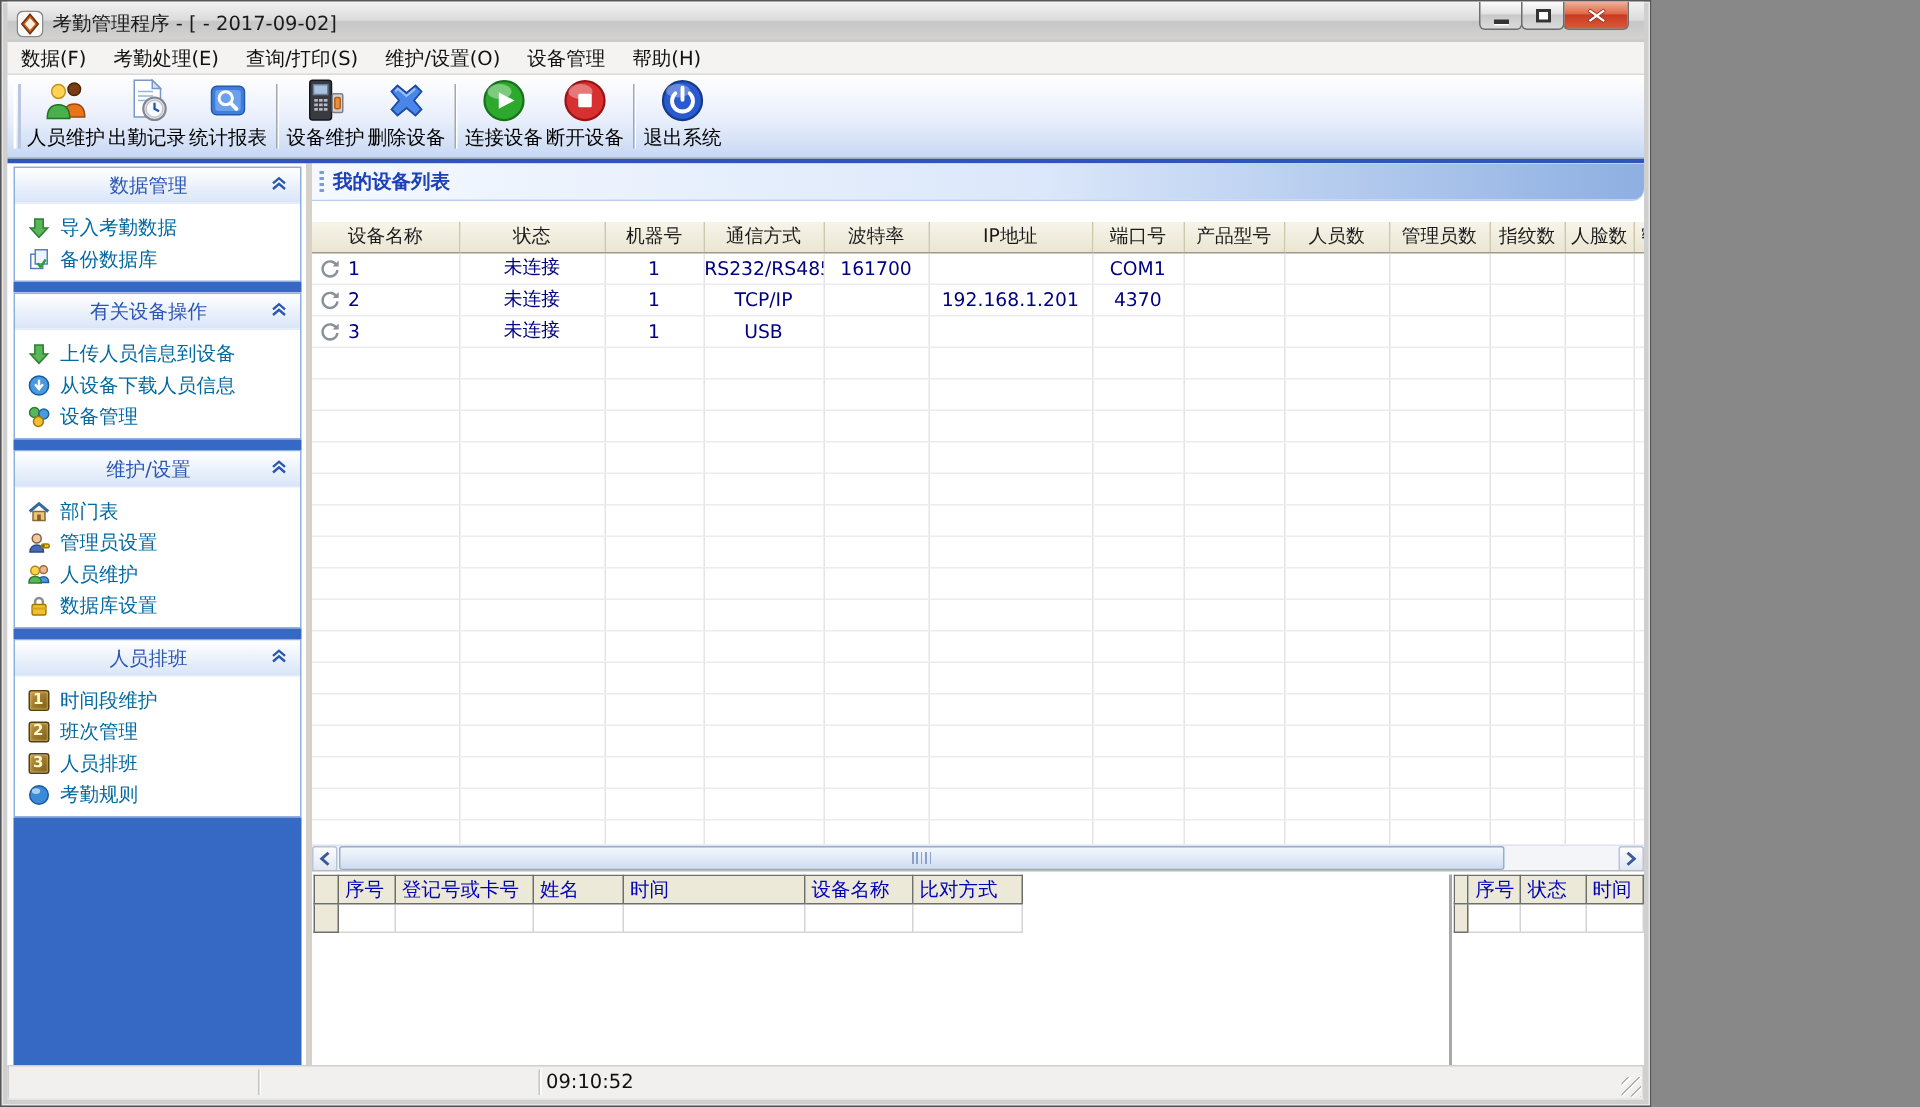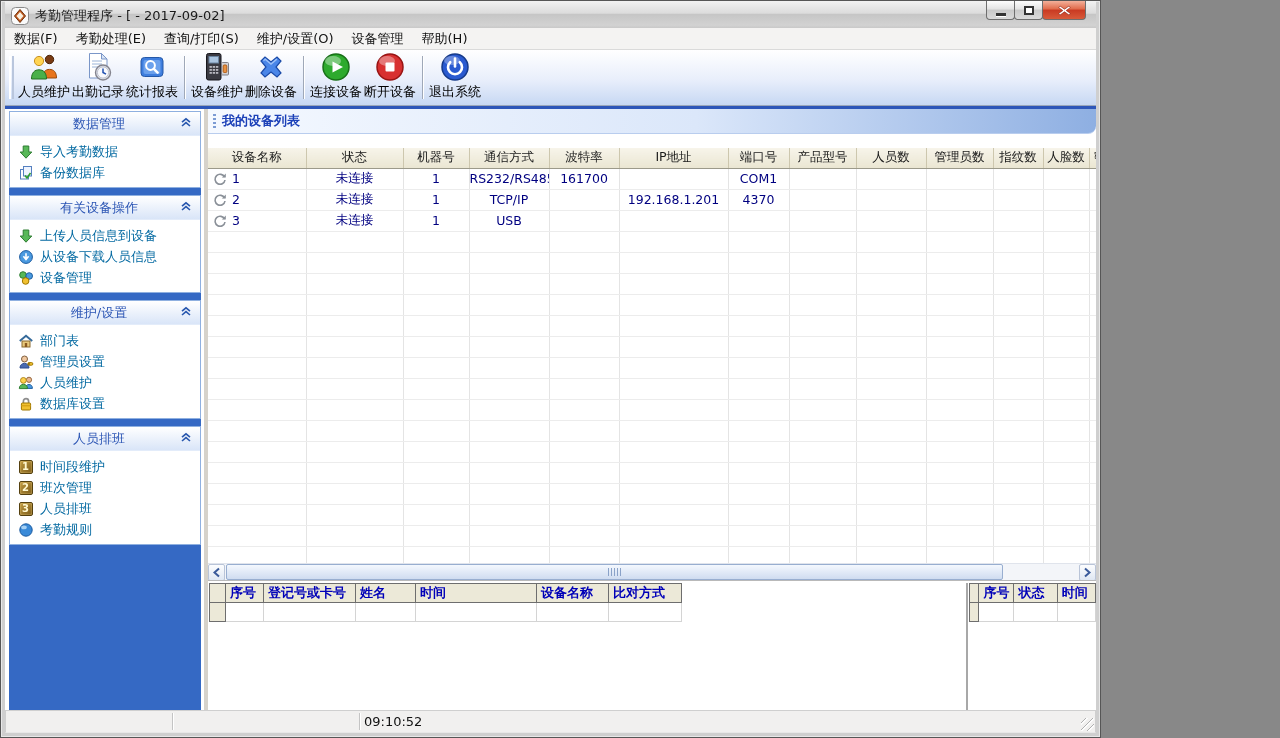--- a/index.html
+++ b/index.html
@@ -90,21 +90,21 @@
                 background:repeating-linear-gradient(90deg,#8aa2c8 0 1px,transparent 1px 3px); }
 
   
   .bottom { height:130px; flex:none; border-top:1px solid #b9b9b9; background:#fff; display:flex; padding-top:2px; }
   .btable { overflow:hidden; }
   .btable.left { width:757px; padding-left:1px; }
   .bdivider { width:2px; background:#a8a8a8; margin:0 1px; }
   .btable.right { flex:1; }
   table.btab { border-collapse:collapse; table-layout:fixed; }
   table.btab th { height:19px; background:#ece9d8; border:1px solid #6e6e6e; color:#0000b8;
-                  font-weight:bold; font-size:13px; text-align:left; padding:0 4px; white-space:nowrap; overflow:hidden; }
+                  font-weight:normal; font-size:13px; text-align:left; padding:0 4px; white-space:nowrap; overflow:hidden; }
   table.btab td { height:19px; border:1px solid #d4d4d4; border-top:none; }
   table.btab .sel { background:#ece9d8; border:1px solid #6e6e6e; border-top:none; }
   table.btab th.sel { border-top:1px solid #6e6e6e; }
 
   
   .statusbar { position:absolute; left:4px; right:4px; bottom:4px; height:23px; background:#f1f0ef;
                border:1px solid #cfcfcf; border-bottom-color:#e8e8e8;text-align:right; }
   .sb-div { position:absolute; top:2px; bottom:2px; width:1px; background:#c4c4c4; box-shadow:1px 0 0 #fff; }
   .sb-time { position:absolute; left:358px; top:3px; color:#111; font-size:13px; }
   .resize-grip { position:absolute; right:1px; bottom:1px; width:13px; height:13px;

